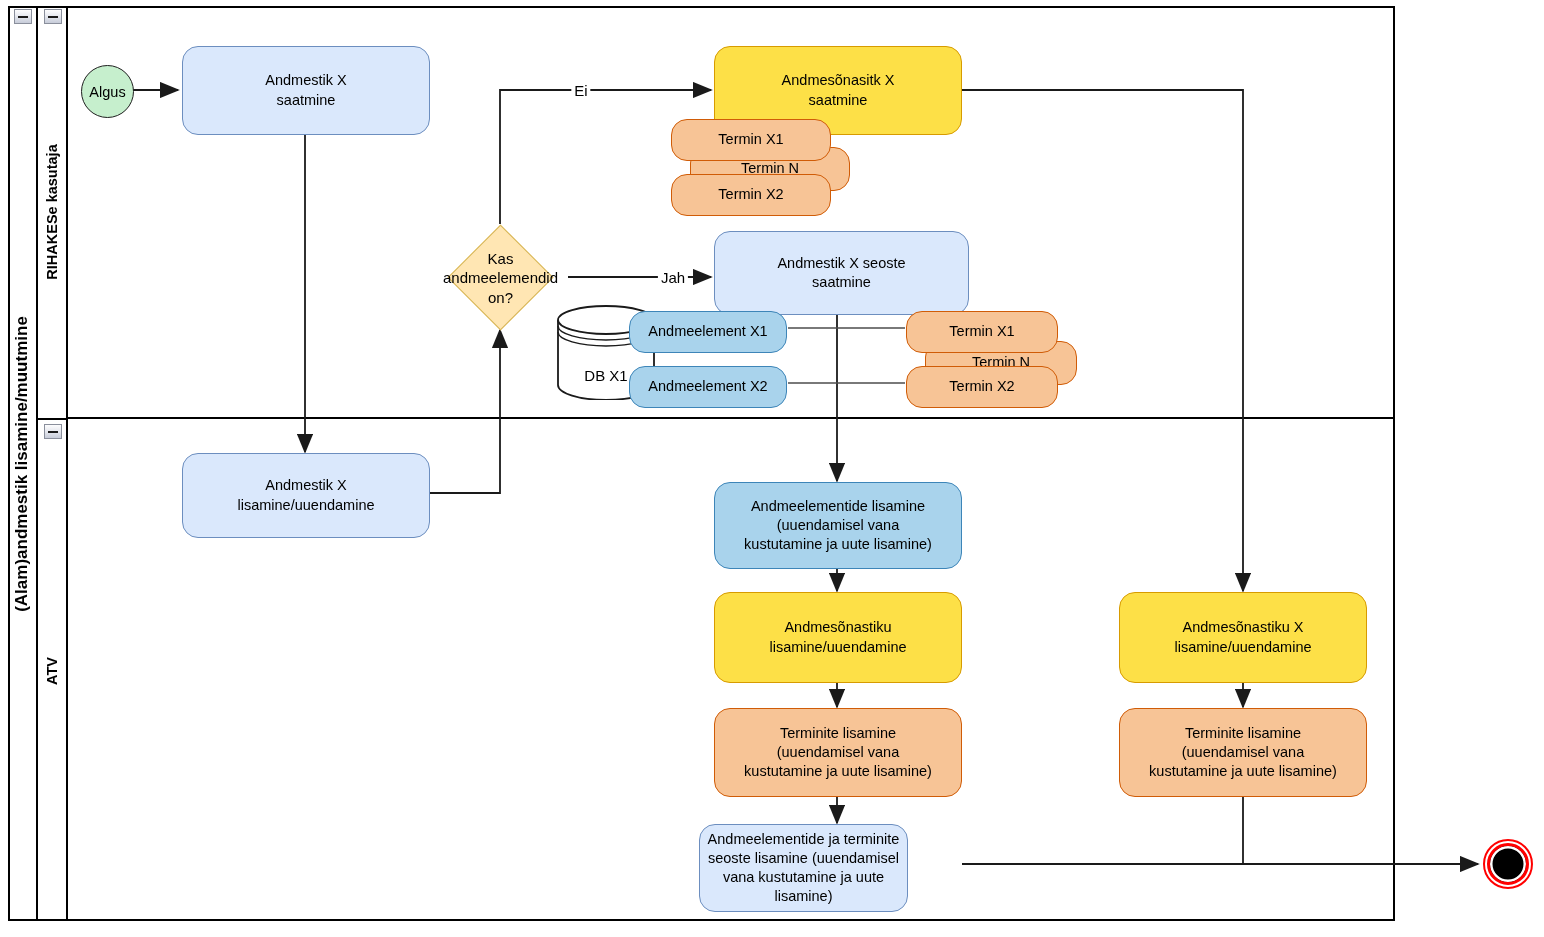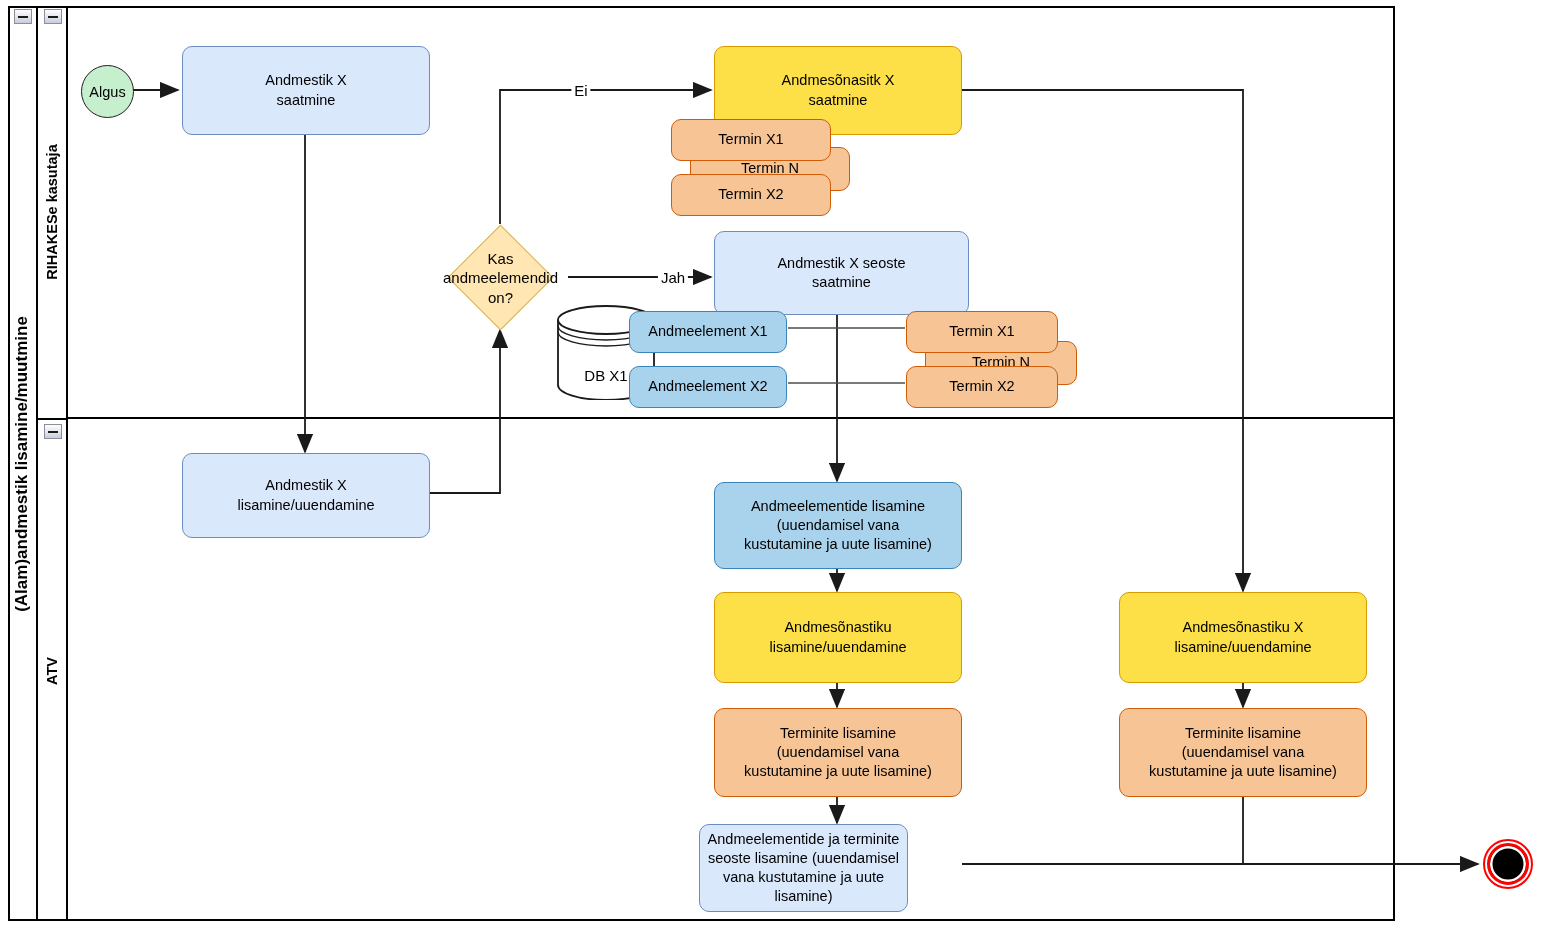--- a/index.html
+++ b/index.html
@@ -16,21 +16,21 @@
   .lane-header.bt{border-top:2px solid #000;}
   .lane-divider{position:absolute;height:0;border-top:2px solid #000;}
 
   .collapse-btn{position:absolute;width:18px;height:15px;
     background:linear-gradient(180deg,#fdfdfe 0%,#e8eaf0 45%,#c7ccd9 100%);
     border:1px solid #8a8f9c;box-sizing:border-box;
     display:flex;align-items:center;justify-content:center;}
   .collapse-btn i{display:block;width:10px;height:2px;background:#1a1a1a;}
 
   
-  .node{position:absolute;box-sizing:border-box;border-radius:10px;
+  .node{position:absolute;box-sizing:border-box;border-radius:16px;
         display:flex;align-items:center;justify-content:center;text-align:center;
         font-size:14.5px;line-height:1.32;color:#000;padding:2px 6px;}
   .blue{background:#dae8fc;border:1.4px solid #6c8ebf;}
   .blue2{background:#a9d3ec;border:1.4px solid #3d85b8;}
   .orange{background:#fde047;border:1.4px solid #d79b00;}
   .orange2{background:#f7c496;border:1.4px solid #d05c07;}
 
   .start-ev{position:absolute;border-radius:50%;background:#c6efcd;border:1.6px solid #1f1f1f;
             display:flex;align-items:center;justify-content:center;font-size:14.5px;}
   .end-ev{position:absolute;border-radius:50%;background:#000;border:3px solid #ff0000;

